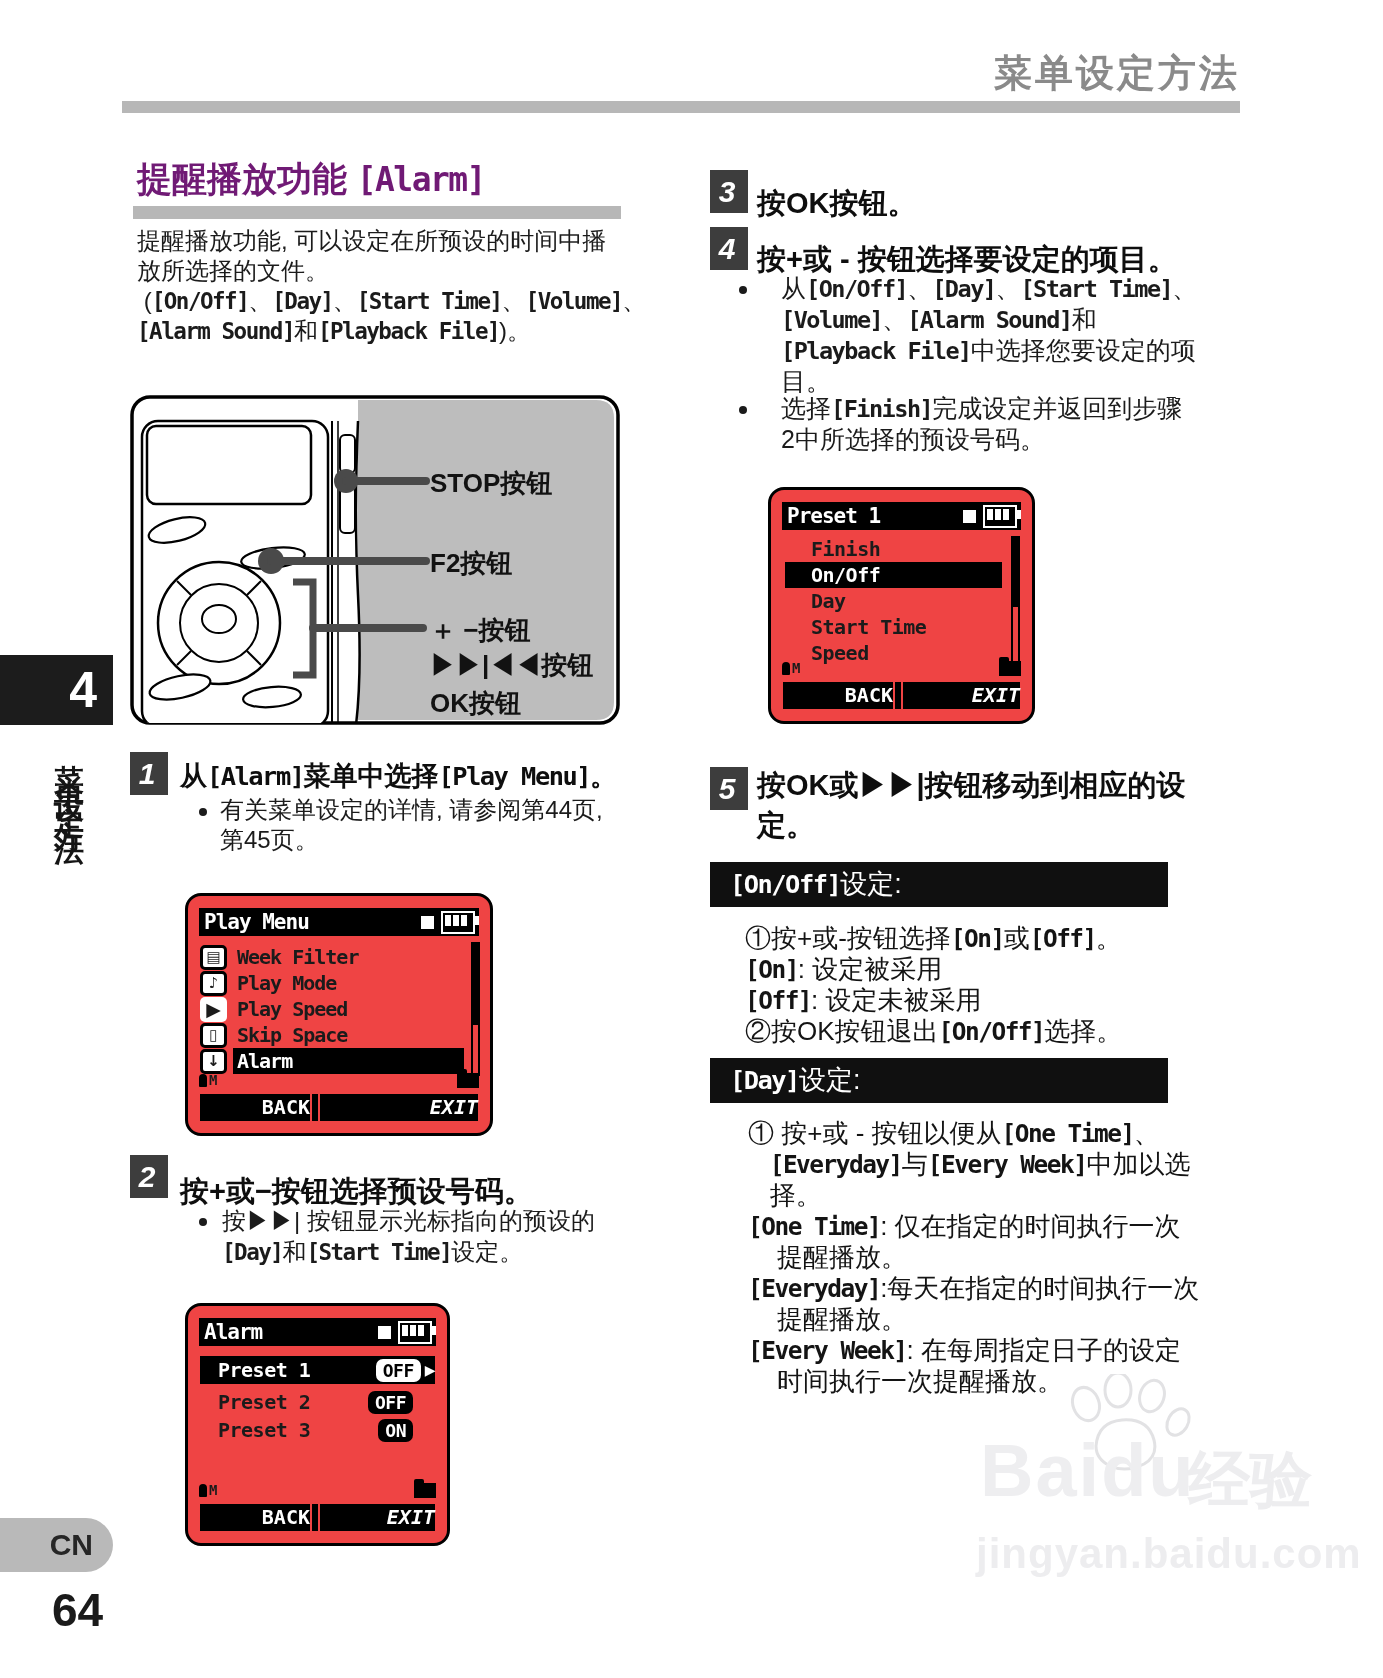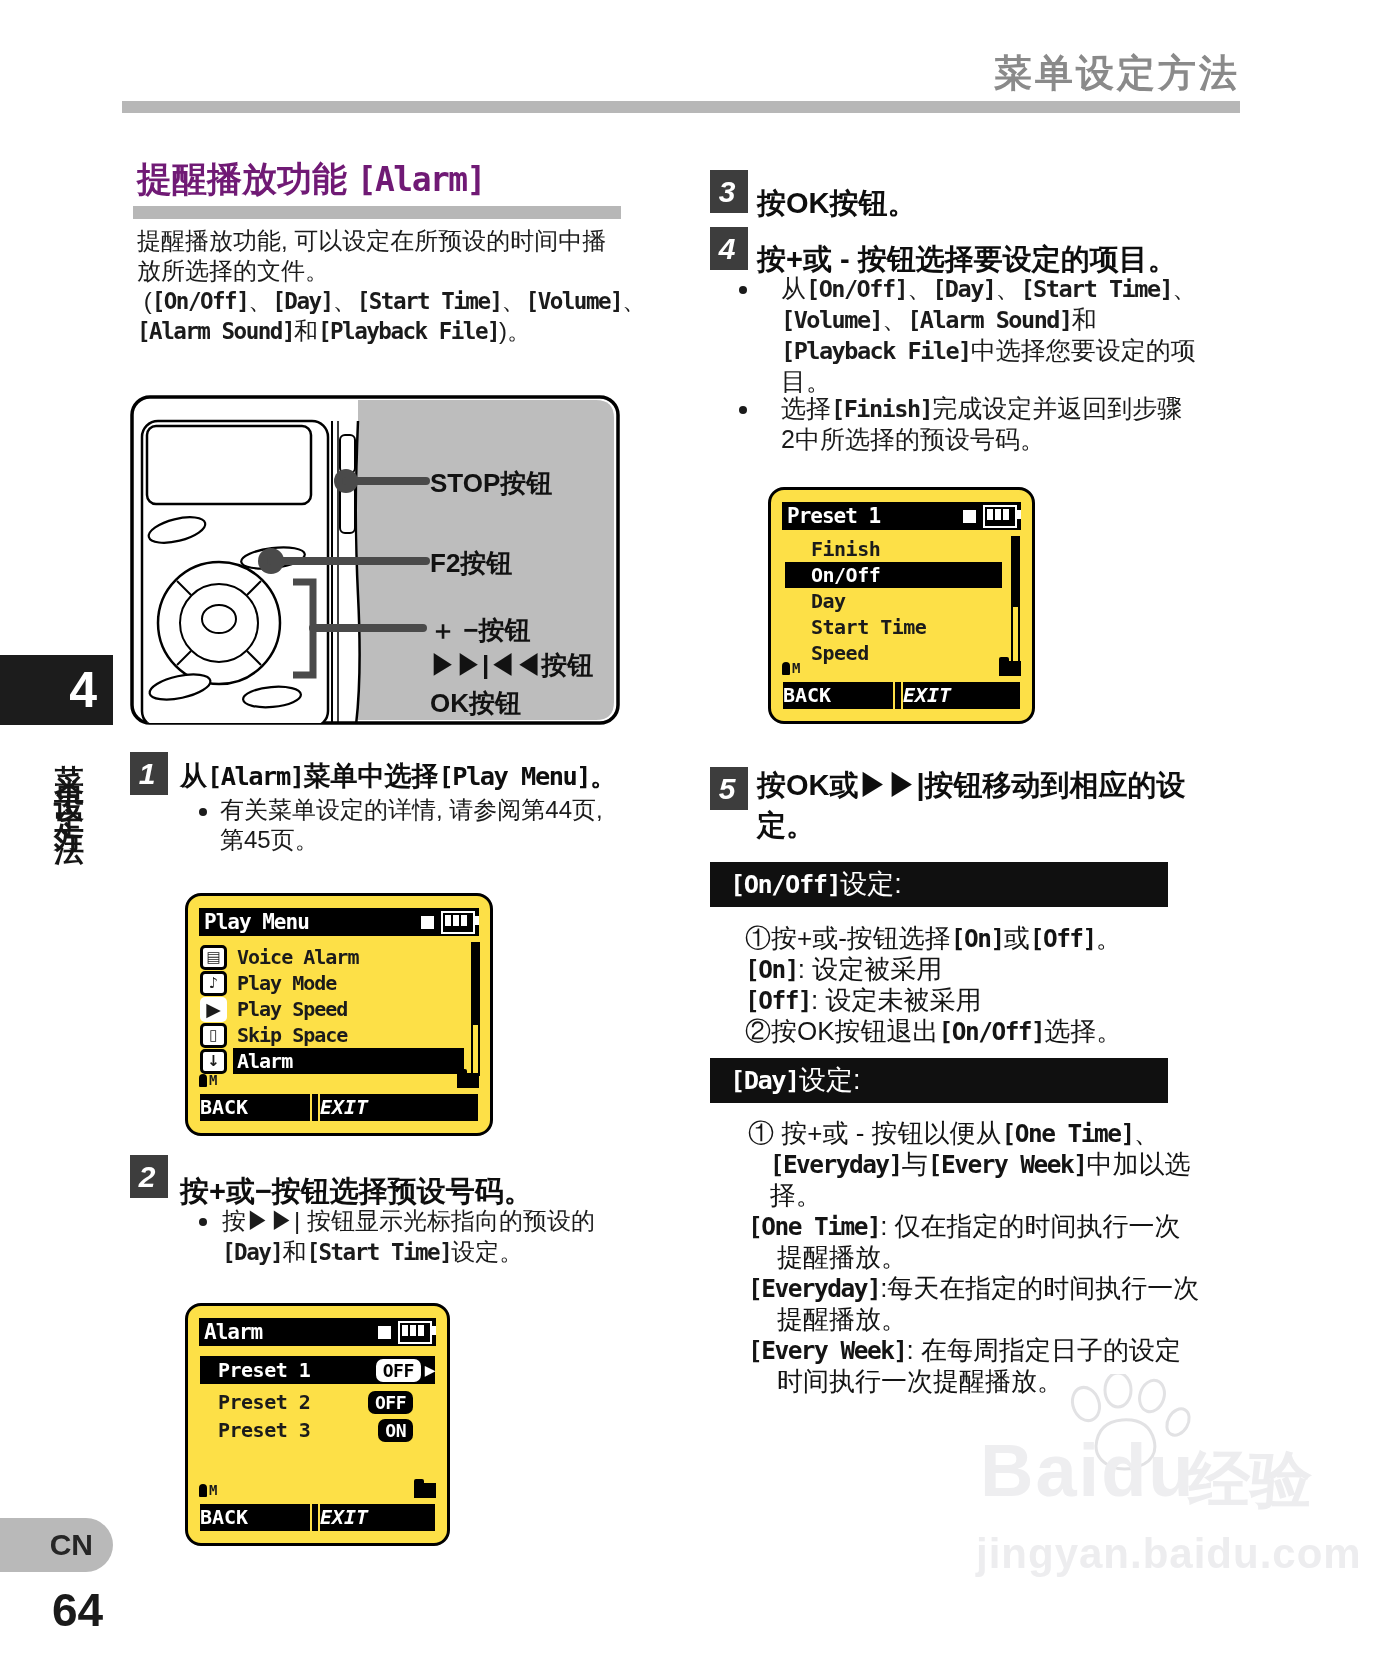--- a/index.html
+++ b/index.html
@@ -33,21 +33,21 @@
   .banner{position:absolute;left:710px;width:458px;height:45px;background:#101010;color:#fff;font-size:27px;line-height:45px;padding-left:20px;box-sizing:border-box;white-space:pre;}
   .sect-lines{position:absolute;font-size:26px;color:#141414;}
 
   
   .mb{font-family:"DejaVu Sans Mono",monospace;font-weight:bold;font-size:0.94em;letter-spacing:-1.5px;}
 
   
   .dev-label{position:absolute;font-size:26px;font-weight:bold;color:#121212;white-space:nowrap;}
 
   
-  .lcd{position:absolute;background:#fde047;border:3px solid #000;border-radius:16px;font-family:"DejaVu Sans Mono",monospace;font-weight:bold;box-sizing:border-box;}
+  .lcd{position:absolute;background:#ef4444;border:3px solid #000;border-radius:16px;font-family:"DejaVu Sans Mono",monospace;font-weight:bold;box-sizing:border-box;}
   .lcd-title{position:absolute;left:11px;right:11px;top:12px;height:28px;background:#000;color:#fff;display:flex;align-items:center;}
   .lcd-title .t{font-size:21px;padding-left:5px;letter-spacing:-1px;flex:1;white-space:nowrap;}
   .lcd-icons{display:flex;align-items:center;gap:7px;padding-right:4px;}
   .stop-sq{width:13px;height:13px;background:#fff;display:block;}
   .battery{width:26px;height:15px;border:2px solid #fff;display:flex;gap:2px;padding:2px;box-sizing:content-box;position:relative;}
   .battery i{display:block;width:6px;height:11px;background:#fff;}
   .battery:after{content:"";position:absolute;right:-6px;top:3px;width:4px;height:9px;background:#fff;}
   .pm-row{position:absolute;left:12px;right:26px;height:26px;display:flex;align-items:center;gap:6px;}
   .pm-ico{width:27px;height:25px;border:3px solid #000;border-radius:5px;display:flex;align-items:center;justify-content:center;font-size:15px;flex:none;background:#fff;box-sizing:border-box;font-family:"DejaVu Sans",sans-serif;}
   .pm-ico.plain{border-color:transparent;font-size:19px;}
@@ -62,21 +62,21 @@
   .al-row.sel .al-badge{background:#fff;color:#000;}
   .al-arrow{font-size:14px;color:#fff;margin-left:4px;font-family:"DejaVu Sans",sans-serif;}
   .sbar{position:absolute;width:9px;border:2px solid #000;box-sizing:border-box;}
   .sbar .thumb{width:100%;background:#000;}
   .lcd-status{position:absolute;left:11px;right:11px;bottom:44px;height:18px;display:flex;justify-content:space-between;align-items:center;}
   .micm{display:flex;align-items:flex-end;gap:2px;}
   .mic-g{width:8px;height:13px;background:#000;border-radius:4px 4px 1px 1px;display:block;}
   .micm b{font-size:14px;line-height:14px;}
   .folder{width:22px;height:15px;background:#000;position:relative;display:block;}
   .folder:before{content:"";position:absolute;top:-4px;left:0;width:10px;height:4px;background:#000;border-radius:2px 2px 0 0;}
-  .sk{position:absolute;bottom:12px;height:27px;background:#000;color:#fff;font-size:20px;text-align:left;line-height:27px;}
+  .sk{position:absolute;bottom:12px;height:27px;background:#000;color:#fff;font-size:20px;text-align:right;line-height:27px;}
   .sk.back{left:12px;width:110px;}
   .sk.exit{left:132px;right:12px;font-style:italic;}
   .sk-div{position:absolute;bottom:12px;left:124px;width:6px;height:27px;background:#000;}
 
   
   .wm{position:absolute;left:960px;top:1380px;width:400px;height:250px;color:#ececee;}
   .wm .brand{position:absolute;left:20px;top:48px;font-size:74px;font-weight:bold;letter-spacing:2px;color:#eeeef0;}
   .wm .brandcn{position:absolute;left:228px;top:58px;font-size:62px;font-weight:bold;color:#ededef;}
   .wm .url{position:absolute;left:16px;top:150px;font-size:42px;font-weight:bold;color:#ededef;letter-spacing:1px;}
   .wm svg{position:absolute;left:96px;top:-6px;}
@@ -161,21 +161,21 @@
       <span class="stop-sq"></span>
       <span class="battery">
           <i></i>
           <i></i>
           <i></i>
         </span>
     </span>
   </div>
   <div class="pm-row" style="top:48px">
     <span class="pm-ico">▤</span>
-    <span class="pm-label">Voice Alarm</span>
+    <span class="pm-label">Week Filter</span>
   </div>
   <div class="pm-row" style="top:74px">
     <span class="pm-ico">♪</span>
     <span class="pm-label">Play Mode</span>
   </div>
   <div class="pm-row" style="top:100px">
     <span class="pm-ico plain">▶</span>
     <span class="pm-label">Play Speed</span>
   </div>
   <div class="pm-row" style="top:126px">

